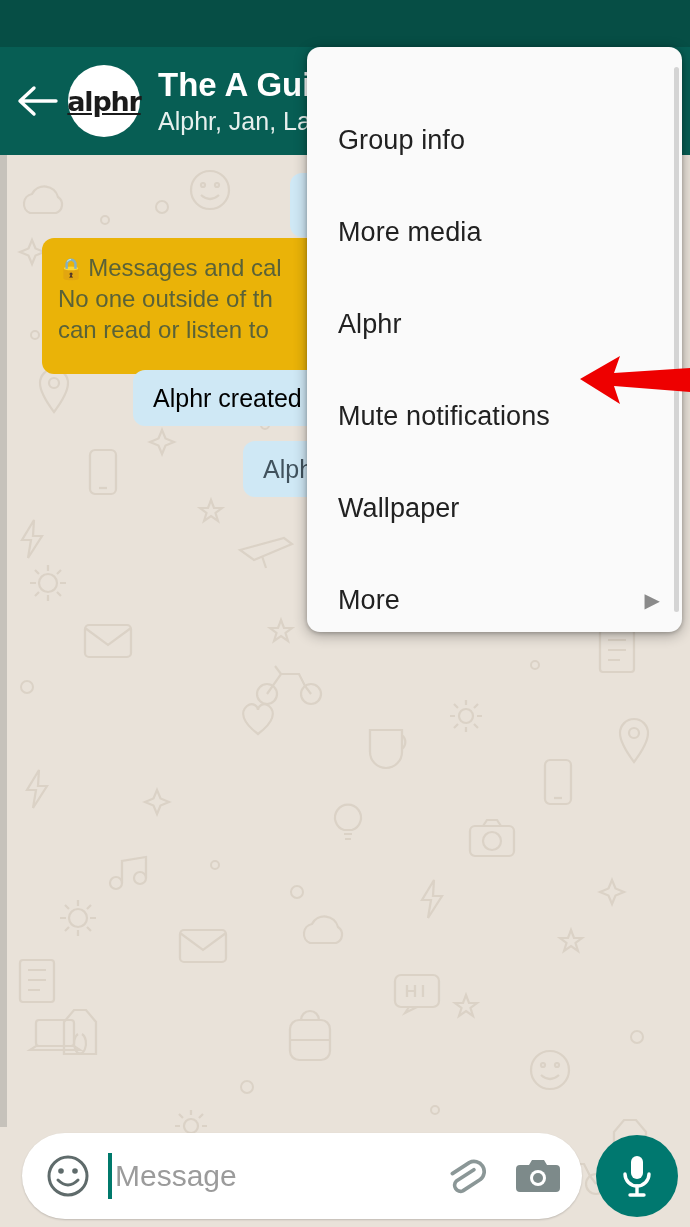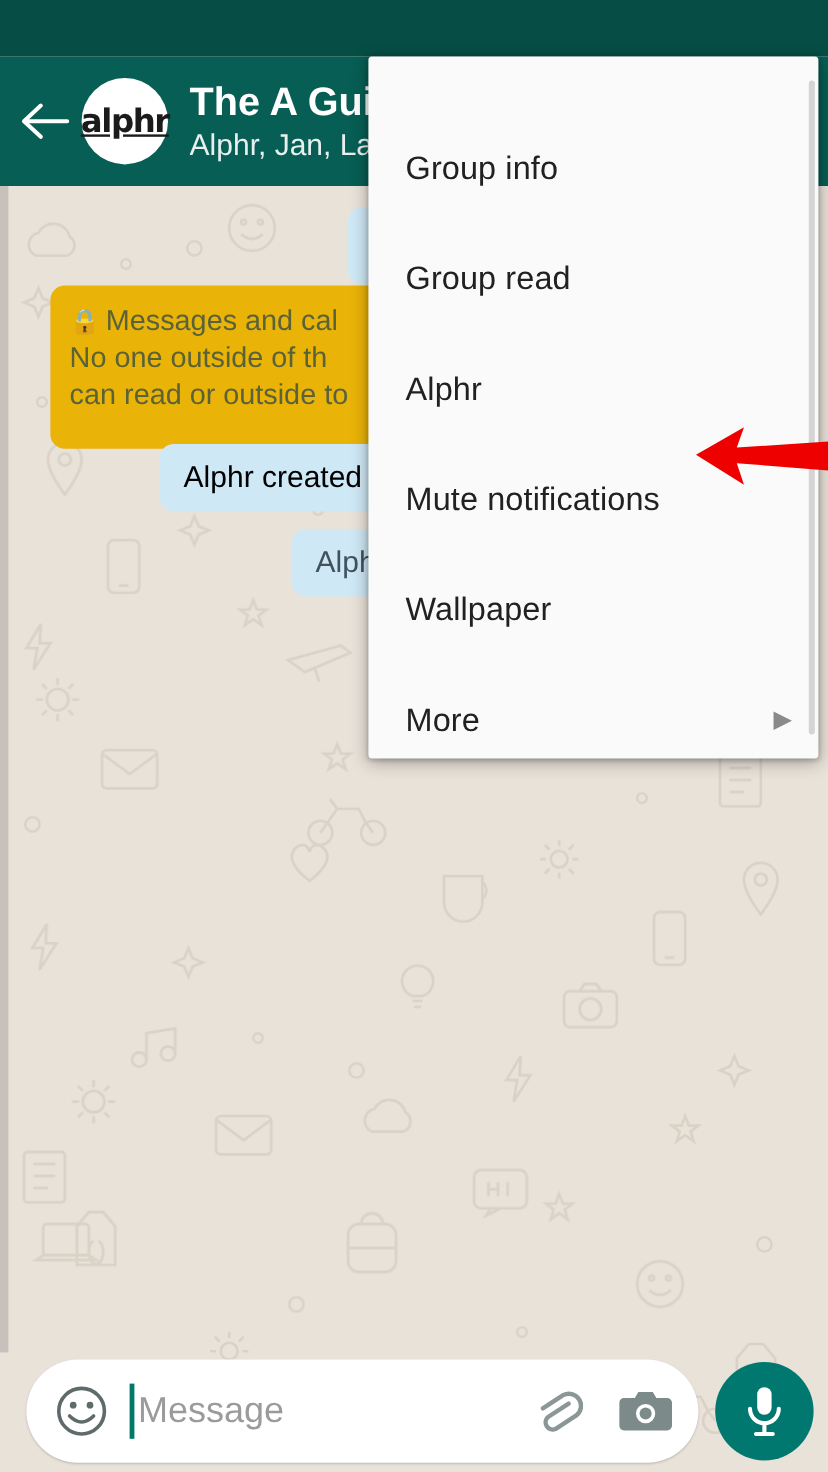--- a/index.html
+++ b/index.html
@@ -86,21 +86,21 @@
     left:243px; top:286px; width:110px; height:56px;
     background:#cfe8f5; border-radius:12px;
     display:flex; align-items:center; padding-left:20px;
     font-size:25px; color:#41525d; white-space:nowrap; overflow:hidden;
   }
 
   
   #overflow-menu {
     position:absolute; left:307px; top:47px; width:375px; height:585px;
     background:#fafafa; z-index:10;
-    border-radius:3px;
+    border-radius:13px;
     box-shadow:0 3px 14px rgba(0,0,0,0.32), 0 1px 4px rgba(0,0,0,0.22);
   }
   .menu-item {
     position:absolute; left:0; width:375px; height:92px;
     display:flex; align-items:center;
     padding-left:31px; padding-right:22px;
   }
   .menu-label {
     font-size:27px; color:#212121; white-space:nowrap;
     letter-spacing:0.1px;
@@ -327,21 +327,21 @@
 
 <div id="messages">
 
   <div class="bubble" id="bubble-peek"></div>
 
   <div class="bubble" id="bubble-encryption">
     <div>
       <span class="lock">🔒</span><span>Messages and cal</span>
     </div>
     <div>No one outside of th</div>
-    <div>can read or outside to</div>
+    <div>can read or listen to</div>
   </div>
 
   <div class="bubble" id="bubble-sys-1">Alphr created</div>
   <div class="bubble" id="bubble-sys-2">Alph</div>
 </div>
 
 <div id="left-scrim"></div>
 
 <div id="status-bar"></div>
 
@@ -360,21 +360,21 @@
   </div>
 </div>
 
 <div id="overflow-menu">
 
   <div class="menu-item" style="top:47px">
     <span class="menu-label">Group info</span>
   </div>
 
   <div class="menu-item" style="top:139px">
-    <span class="menu-label">Group read</span>
+    <span class="menu-label">More media</span>
   </div>
 
   <div class="menu-item" style="top:231px">
     <span class="menu-label">Alphr</span>
   </div>
 
   <div class="menu-item" style="top:323px">
     <span class="menu-label">Mute notifications</span>
   </div>
 

